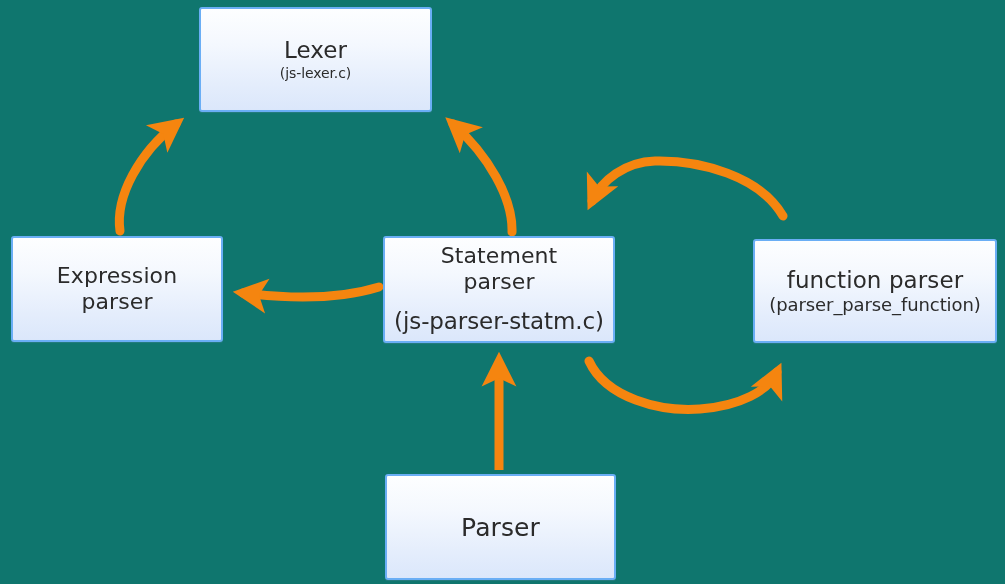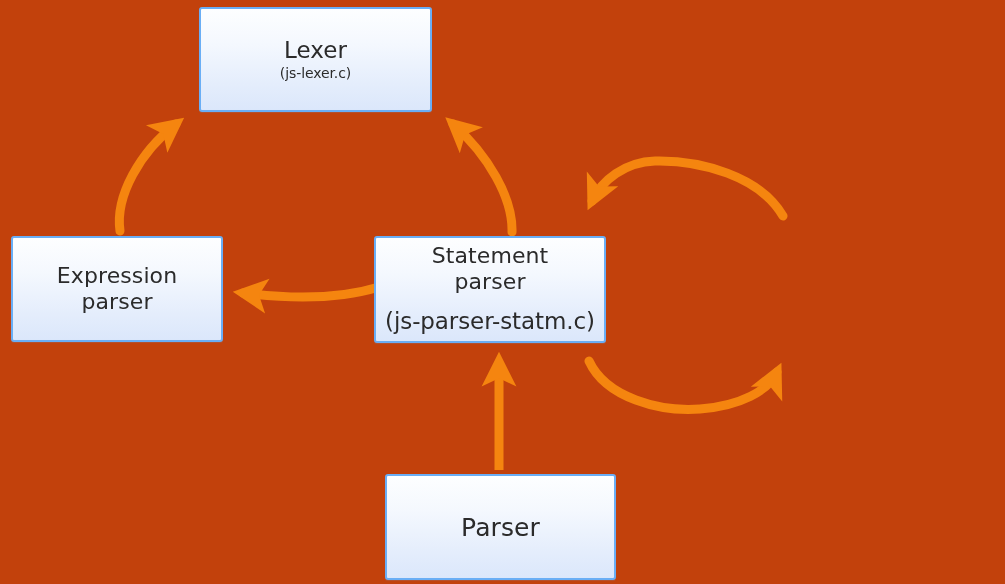--- a/index.html
+++ b/index.html
@@ -7,21 +7,21 @@
     padding: 0;
     background: #ffffff;
   }
   body {
     font-family: "DejaVu Sans", sans-serif;
   }
   #canvas {
     position: relative;
     width: 1005px;
     height: 584px;
-    background: #c2410c;
+    background: #0f766e;
     overflow: hidden;
   }
   #arrow-layer {
     position: absolute;
     left: 0;
     top: 0;
     width: 1005px;
     height: 584px;
     pointer-events: none;
   }
@@ -48,21 +48,21 @@
   .node .sub {
     font-size: 14px;
     line-height: 1.18;
     letter-spacing: -0.1px;
     margin-top: 1px;
   }
 
   
   #node-lexer      { left: 199px; top: 7px;   width: 233px; height: 105px; }
   #node-expression { left: 11px;  top: 236px; width: 212px; height: 106px; }
-  #node-statement  { left: 374px; top: 236px; width: 232px; height: 107px; }
+  #node-statement  { left: 383px; top: 236px; width: 232px; height: 107px; }
   #node-function   { left: 753px; top: 239px; width: 244px; height: 104px; }
   #node-parser     { left: 385px; top: 474px; width: 231px; height: 106px; }
 
   #node-expression .title { font-size: 22px; }
   #node-expression .sub   { font-size: 18px; }
   #node-statement .title  { font-size: 22px; }
   #node-statement .sub    { font-size: 23px; margin-top: 14px; }
   #node-function .title   { font-size: 23px; }
   #node-function .sub     { font-size: 18px; }
   #node-parser .title     { font-size: 25px; }
@@ -102,18 +102,22 @@
     <div class="title">Expression
 parser</div>
   </div>
 
   <div class="node" id="node-statement">
     <div class="title">Statement
 parser</div>
     <div class="sub">(js-parser-statm.c)</div>
   </div>
 
+  <div class="node" id="node-function">
+    <div class="title">function parser</div>
+    <div class="sub">(parser_parse_function)</div>
+  </div>
 
   <div class="node" id="node-parser">
     <div class="title">Parser</div>
   </div>
 
 </div>
 
 </body></html>

